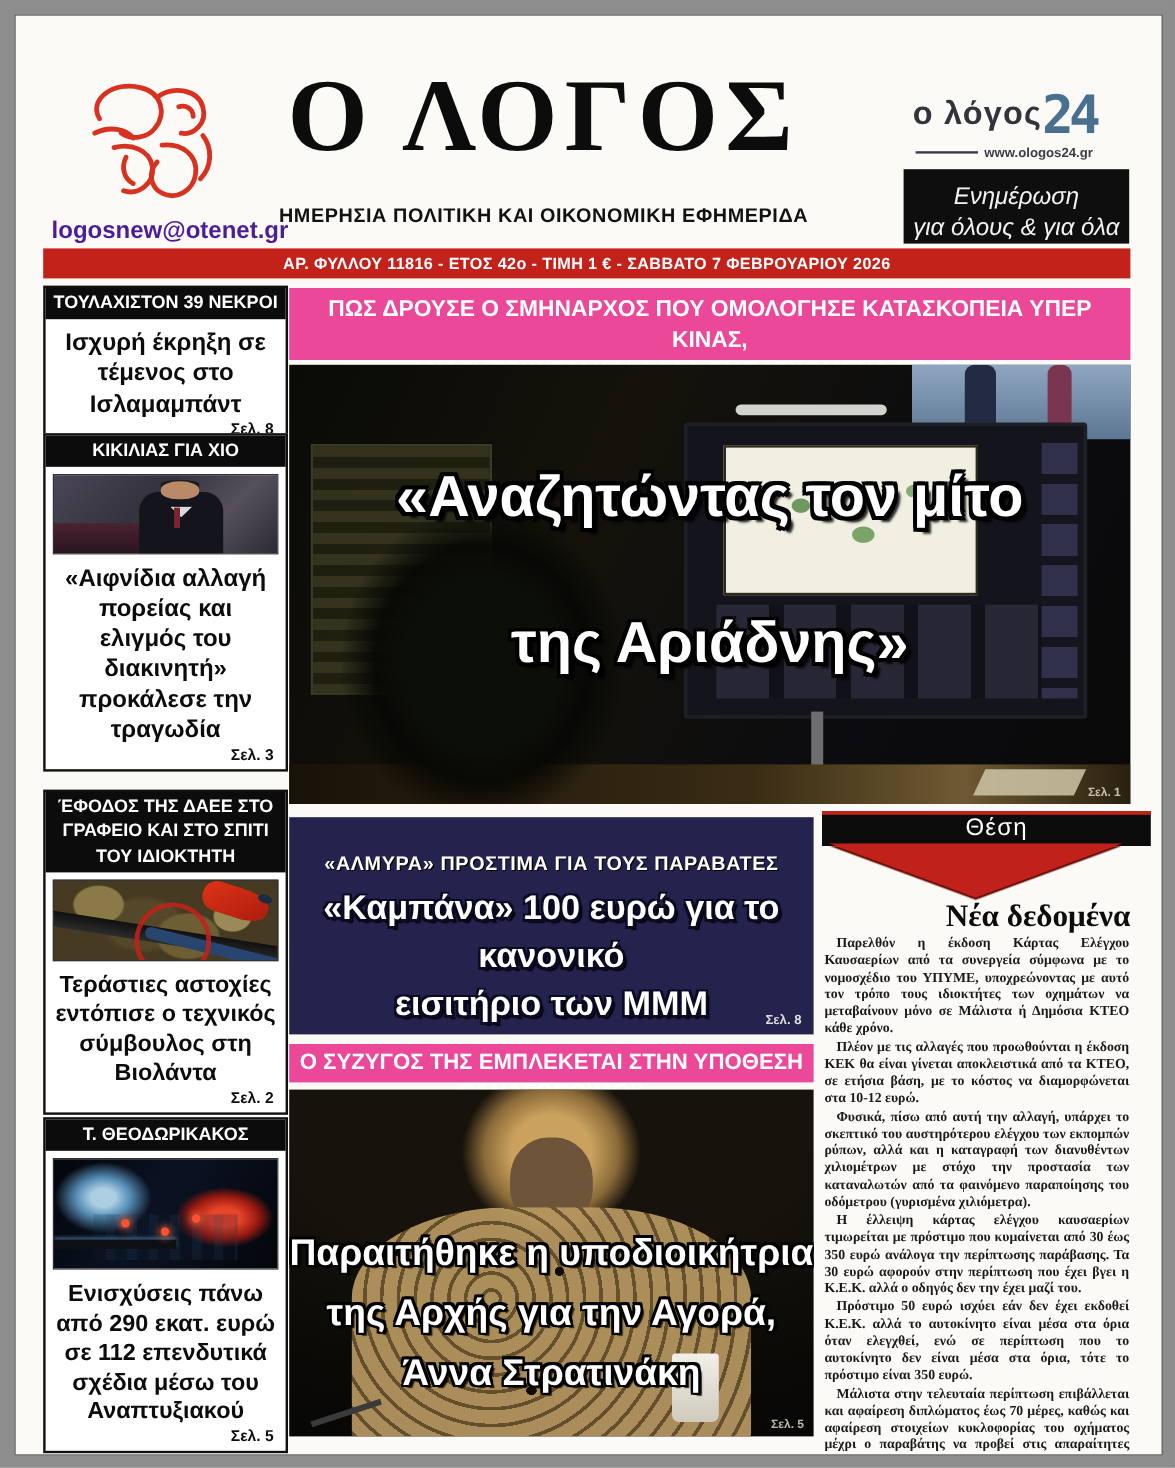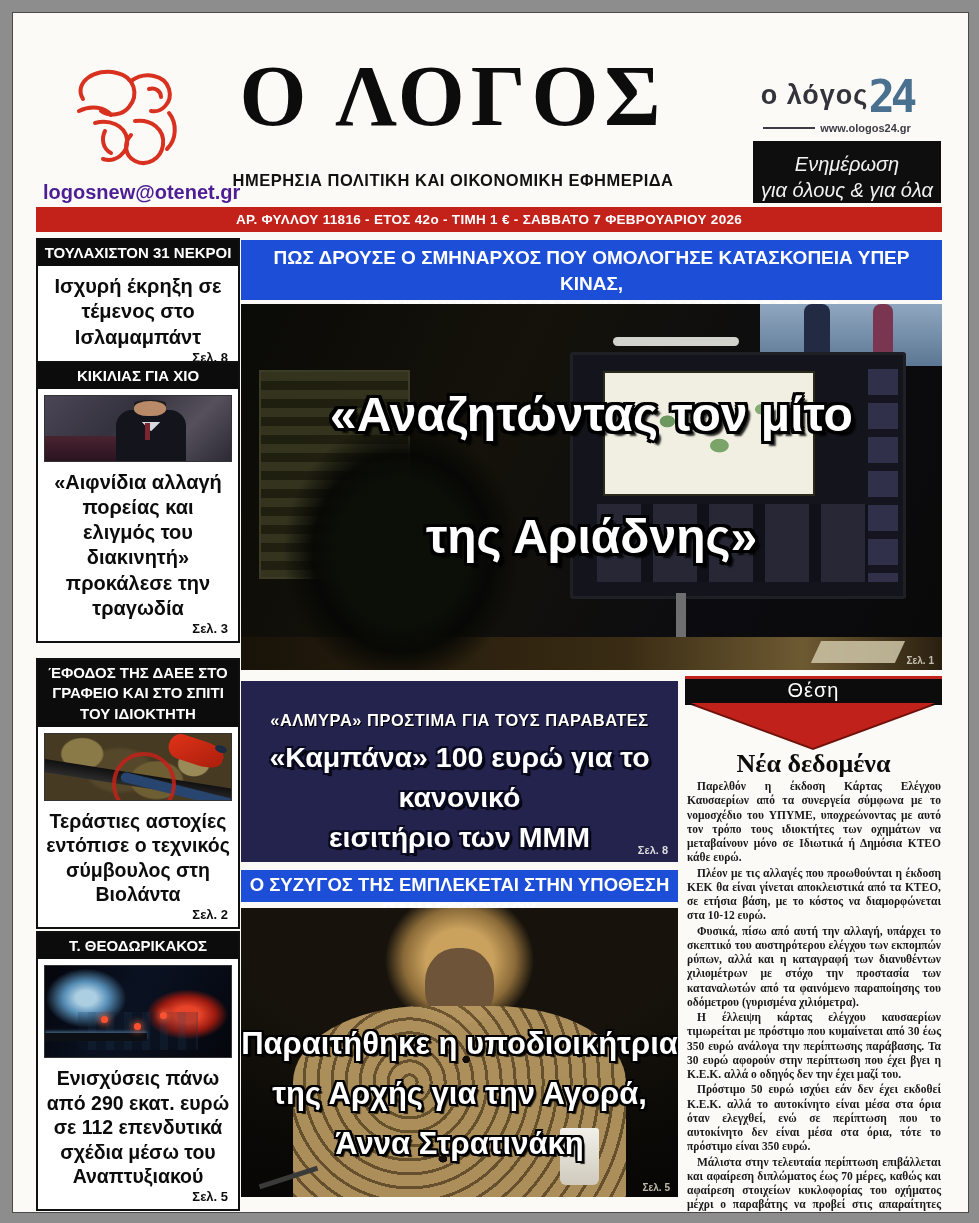--- a/index.html
+++ b/index.html
@@ -21,39 +21,39 @@
   .issuebar{background:#c3221a;color:#fff;font-weight:bold;font-size:13.5px;line-height:25px;text-align:center;letter-spacing:.3px;}
 
   
   .lbox{border:2px solid #101010;background:#fff;display:flex;flex-direction:column;}
   .lkick{background:#0c0c0c;color:#fff;font-weight:bold;font-size:15px;text-align:center;line-height:1.35;padding:3px 4px;}
   .lhead{font-weight:bold;font-size:20px;color:#0c0c0c;text-align:center;line-height:1.26;padding:8px 6px 0 6px;flex:1;}
   .lpage{font-weight:bold;font-size:13px;color:#0c0c0c;text-align:right;padding:0 10px 5px 0;}
   .lphoto{margin:6px 6px 0 6px;border:1px solid #333;position:relative;overflow:hidden;}
 
   
-  .kickerbar{background:#1d4ed8;color:#fff;font-weight:bold;font-size:19px;text-align:center;line-height:1.35;padding-top:5px;}
+  .kickerbar{background:#ec4899;color:#fff;font-weight:bold;font-size:19px;text-align:center;line-height:1.35;padding-top:5px;}
   .navybox{background:#23234d;color:#fff;text-align:center;position:relative;}
   .navykick{font-weight:bold;font-size:16.5px;letter-spacing:.5px;padding-top:30px;text-shadow:1px 1px 0 #000;}
   .navyhead{font-weight:bold;font-size:28.5px;line-height:1.4;margin-top:8px;
     text-shadow:-2px -2px 0 #0a0a22,2px -2px 0 #0a0a22,-2px 2px 0 #0a0a22,2px 2px 0 #0a0a22,3px 3px 1px #000;}
   .navypage{position:absolute;right:10px;bottom:6px;font-size:11px;font-weight:bold;color:#ddd;}
 
   .outline-big{color:#fff;font-weight:bold;text-shadow:
     -3px -3px 0 #000,3px -3px 0 #000,-3px 3px 0 #000,3px 3px 0 #000,
     0 -3px 0 #000,0 3px 0 #000,-3px 0 0 #000,3px 0 0 #000,5px 5px 2px rgba(0,0,0,.85); margin-top: 15px;}
   .outline-mid{color:#fff;font-weight:bold;text-shadow:
     -2px -2px 0 #000,2px -2px 0 #000,-2px 2px 0 #000,2px 2px 0 #000,
     0 -2px 0 #000,0 2px 0 #000,-2px 0 0 #000,2px 0 0 #000,3px 3px 1px rgba(0,0,0,.85);}
   .photocaption{position:absolute;right:8px;bottom:4px;color:#e8e4d2;font-size:10px;font-weight:bold;opacity:.8;}
 
   
   .thesibar{background:#0c0c0c;border-top:3px solid #c3221a;color:#fff;font-size:20px;text-align:center;line-height:23px;letter-spacing:1px;}
   .tri{width:0;height:0;border-left:122px solid transparent;border-right:122px solid transparent;border-top:45px solid #c0211a;filter:drop-shadow(0 2px 0 #6f110b);}
-  .optitle{font-family:"Liberation Serif",serif;font-weight:bold;font-size:26px;text-align:center;color:#0c0c0c;}
+  .optitle{font-family:"Liberation Serif",serif;font-weight:bold;font-size:26px;text-align:right;color:#0c0c0c;}
   .opbody{font-family:"Liberation Serif",serif;font-weight:bold;font-size:11.5px;line-height:1.24;color:#1a1a1a;text-align:justify;}
   .opbody p{margin:0 0 1px 0;text-indent:10px;}
 
   
   .ph-lead{background:linear-gradient(115deg,#0a0a07 0%,#14120a 35%,#0c0c10 70%,#090909 100%);}
   .ph-lead .window{position:absolute;right:0;top:0;width:26%;height:17%;background:linear-gradient(180deg,#8fa6c0,#5c7793);}
   .ph-lead .fig1{position:absolute;right:16%;top:0;width:26px;height:60px;background:#232a44;border-radius:8px;}
   .ph-lead .fig2{position:absolute;right:7%;top:0;width:20px;height:55px;background:#7a3550;border-radius:8px;}
   .ph-lead .lightbar{position:absolute;left:53%;top:9%;width:18%;height:9px;background:#e9e9e3;border-radius:5px;opacity:.9;}
   .ph-lead .lmon{position:absolute;left:2.5%;top:18%;width:21%;height:56%;background:
@@ -151,21 +151,21 @@
       <div style="margin-top:-4px;"><span class="dash"></span><span class="url">www.ologos24.gr</span></div>
     </div>
     <div class="abs tagline" style="left:740px;top:128px;width:188px;height:52px;">
       <div>Ενημέρωση</div>
       <div>για όλους &amp; για όλα</div>
     </div>
 
     <div class="abs issuebar" style="left:23px;top:194px;width:906px;height:25px;">ΑΡ. ΦΥΛΛΟΥ 11816 - ΕΤΟΣ 42ο - ΤΙΜΗ 1 € - ΣΑΒΒΑΤΟ 7 ΦΕΒΡΟΥΑΡΙΟΥ 2026</div>
 
     <div class="abs lbox" style="left:23px;top:225px;width:200px;height:121px;">
-      <div class="lkick">ΤΟΥΛΑΧΙΣΤΟΝ 31 ΝΕΚΡΟΙ</div>
+      <div class="lkick">ΤΟΥΛΑΧΙΣΤΟΝ 39 ΝΕΚΡΟΙ</div>
       <div class="lhead">Ισχυρή έκρηξη σε τέμενος στο Ισλαμαμπάντ</div>
       <div class="lpage">Σελ. 8</div>
     </div>
 
     <div class="abs lbox" style="left:23px;top:348px;width:200px;height:278px;">
       <div class="lkick">ΚΙΚΙΛΙΑΣ ΓΙΑ ΧΙΟ</div>
       <div class="lphoto ph-parl" style="height:120px;">
         <div class="bench"></div>
         <div class="body"></div>
         <div class="hair"></div>
@@ -247,25 +247,25 @@
       <div class="face"></div>
       <div class="coat"></div>
       <div class="cup"></div>
       <div class="mic"></div>
       <div class="overlaytext outline-mid" style="top:118px;font-size:31px;">Παραιτήθηκε η υποδιοικήτρια</div>
       <div class="overlaytext outline-mid" style="top:168px;font-size:31px;">της Αρχής για την Αγορά,</div>
       <div class="overlaytext outline-mid" style="top:218px;font-size:31px;">Άννα Στρατινάκη</div>
       <div class="photocaption">Σελ. 5</div>
     </div>
 
-    <div class="abs thesibar" style="left:672px;top:663px;width:257px;height:26px;">Θέση</div>
+    <div class="abs thesibar" style="left:672px;top:663px;width:257px;height:26px;padding-left:17px;">Θέση</div>
     <div class="abs tri" style="left:678px;top:690px;"></div>
     <div class="abs optitle" style="left:672px;top:736px;width:257px;">Νέα δεδομένα</div>
     <div class="abs opbody" style="left:674px;top:766px;width:254px;height:426px;">
-      <p>Παρελθόν η έκδοση Κάρτας Ελέγχου Καυσαερίων από τα συνεργεία σύμφωνα με το νομοσχέδιο του ΥΠΥΜΕ, υποχρεώνοντας με αυτό τον τρόπο τους ιδιοκτήτες των οχημάτων να μεταβαίνουν μόνο σε Ιδιωτικά ή Δημόσια ΚΤΕΟ κάθε ευρώ.</p>
+      <p>Παρελθόν η έκδοση Κάρτας Ελέγχου Καυσαερίων από τα συνεργεία σύμφωνα με το νομοσχέδιο του ΥΠΥΜΕ, υποχρεώνοντας με αυτό τον τρόπο τους ιδιοκτήτες των οχημάτων να μεταβαίνουν μόνο σε Μάλιστα ή Δημόσια ΚΤΕΟ κάθε χρόνο.</p>
       <p>Πλέον με τις αλλαγές που προωθούνται η έκδοση ΚΕΚ θα είναι γίνεται αποκλειστικά από τα ΚΤΕΟ, σε ετήσια βάση, με το κόστος να διαμορφώνεται στα 10-12 ευρώ.</p>
       <p>Φυσικά, πίσω από αυτή την αλλαγή, υπάρχει το σκεπτικό του αυστηρότερου ελέγχου των εκπομπών ρύπων, αλλά και η καταγραφή των διανυθέντων χιλιομέτρων με στόχο την προστασία των καταναλωτών από τα φαινόμενο παραποίησης του οδόμετρου (γυρισμένα χιλιόμετρα).</p>
       <p>Η έλλειψη κάρτας ελέγχου καυσαερίων τιμωρείται με πρόστιμο που κυμαίνεται από 30 έως 350 ευρώ ανάλογα την περίπτωσης παράβασης. Τα 30 ευρώ αφορούν στην περίπτωση που έχει βγει η Κ.Ε.Κ. αλλά ο οδηγός δεν την έχει μαζί του.</p>
       <p>Πρόστιμο 50 ευρώ ισχύει εάν δεν έχει εκδοθεί Κ.Ε.Κ. αλλά το αυτοκίνητο είναι μέσα στα όρια όταν ελεγχθεί, ενώ σε περίπτωση που το αυτοκίνητο δεν είναι μέσα στα όρια, τότε το πρόστιμο είναι 350 ευρώ.</p>
       <p>Μάλιστα στην τελευταία περίπτωση επιβάλλεται και αφαίρεση διπλώματος έως 70 μέρες, καθώς και αφαίρεση στοιχείων κυκλοφορίας του οχήματος μέχρι ο παραβάτης να προβεί στις απαραίτητες τεχνικές διορθώσεις.</p>
 
     </div>
 
   </div>
 </div>

